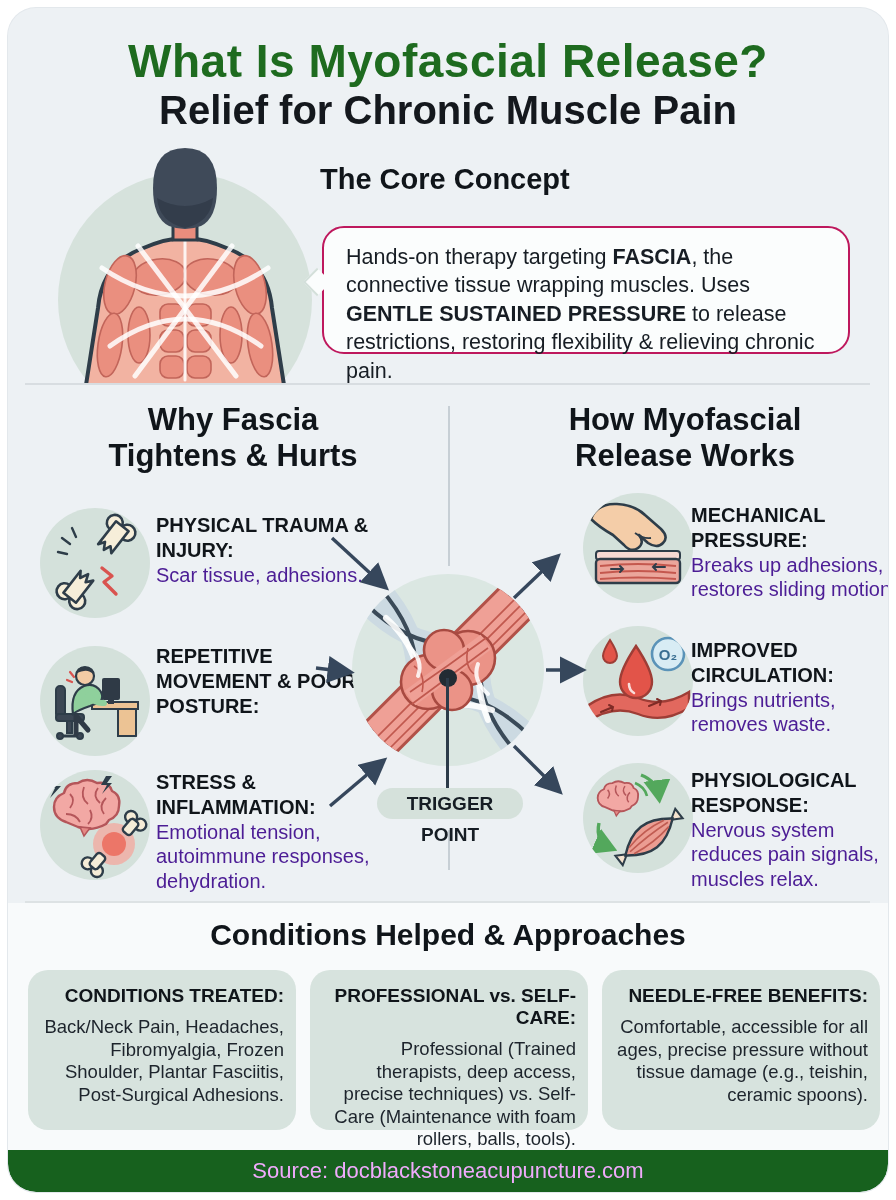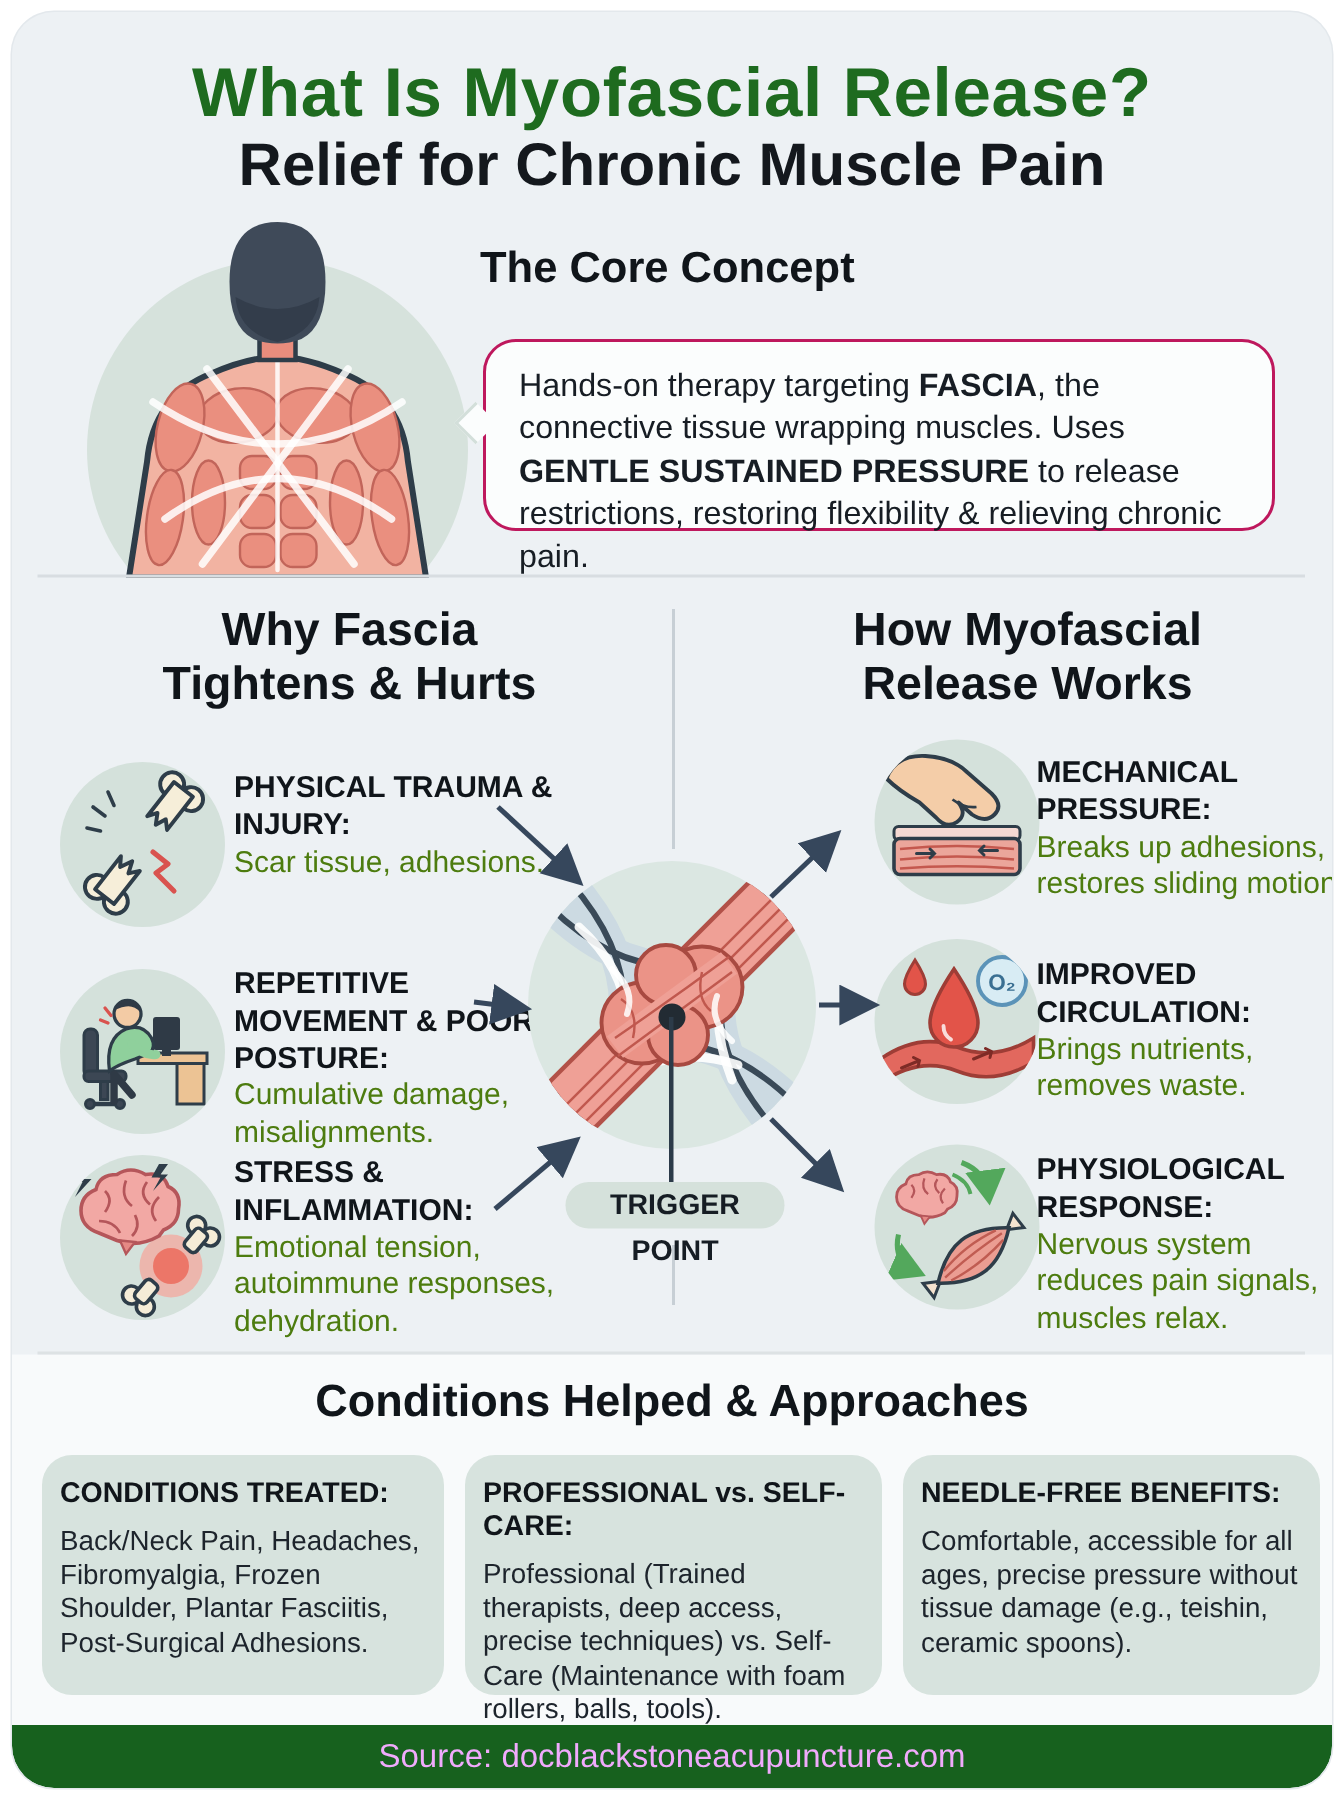--- a/index.html
+++ b/index.html
@@ -17,28 +17,28 @@
   
   .hr1{left:17px;top:375px;width:845px;height:2px;background:#d8dde1;}
   .hr2{left:17px;top:893px;width:845px;height:2px;background:#dde2e4;}
   .vsep{left:440px;width:2px;background:#c7cfd5;}
   
   .col-head{width:330px;text-align:center;font-size:31px;font-weight:800;line-height:1.16;color:#10151a;}
   
   .icon-circle{width:110px;height:110px;border-radius:50%;background:#d4e1db;overflow:hidden;}
   .item-text{font-size:20px;line-height:1.24;}
   .item-text .t{font-weight:800;color:#10151a;}
-  .item-text .d{font-weight:400;color:#4d7c0f;}
+  .item-text .d{font-weight:400;color:#4c1d95;}
   
   .stem{left:438px;top:670px;width:3px;height:112px;background:#2c3b49;}
   .pill{left:369px;top:780px;width:146px;height:31px;background:#d5e1db;border-radius:16px;text-align:center;line-height:31px;font-size:19px;font-weight:800;color:#161d24;}
   
   .bottom-bg{left:0;top:895px;width:880px;height:247px;background:#f8fafb;}
   .cond-head{left:0;top:910px;width:880px;text-align:center;font-size:30px;font-weight:800;color:#10151a;}
-  .cond-card{top:962px;height:160px;background:#d7e3de;border-radius:20px;box-sizing:border-box;padding:15px 12px;text-align:left;}
+  .cond-card{top:962px;height:160px;background:#d7e3de;border-radius:20px;box-sizing:border-box;padding:15px 12px;text-align:right;}
   .cond-card .ct{font-size:19px;font-weight:800;color:#10151a;margin-bottom:9px;}
   .cond-card .cb{font-size:18.5px;line-height:1.22;color:#1d242c;}
   .footer{left:0;top:1142px;width:880px;height:42px;background:#17611e;border-radius:0 0 28px 28px;text-align:center;line-height:42px;font-size:22px;color:#f0abfc;}
 </style>
 </head>
 <body>
 
 <div class="canvas">
  <div class="card">
 
@@ -143,21 +143,20 @@
       <circle cx="45" cy="30" r="9" fill="#f3cba5" stroke="#2e3d49" stroke-width="2.2"></circle>
       <path d="M 36,28 Q 38,19 47,21 Q 54,22 54,29 Q 49,24 44,25 Q 38,26 36,28 Z" fill="#2f3a46"></path>
       <g stroke="#d9534f" stroke-width="2.2" stroke-linecap="round">
         <path d="M 30,26 L 34,31"></path>
             <path d="M 27,34 L 32,36"></path>
       </g>
     </svg>
   </div>
   <div class="abs item-text" style="left:148px;top:636px;width:235px">
     <div class="t">REPETITIVE MOVEMENT &amp; POOR POSTURE:</div>
-    <div class="d">Cumulative damage, misalignments.</div>
   </div>
 
   <div class="abs icon-circle" style="left:32px;top:762px">
     <svg width="110" height="110" viewBox="0 0 110 110">
       <circle cx="74" cy="74" r="21" fill="#f4a79e" opacity="0.75"></circle>
       <circle cx="74" cy="74" r="12" fill="#ec6f61" opacity="0.9"></circle>
       <g fill="#f5ecd7" stroke="#2e3d49" stroke-width="2.4" stroke-linejoin="round">
         <g transform="translate(88,60) rotate(40)">
               <circle cx="-6" cy="-12" r="6"></circle>
               <circle cx="6" cy="-12" r="6"></circle>

